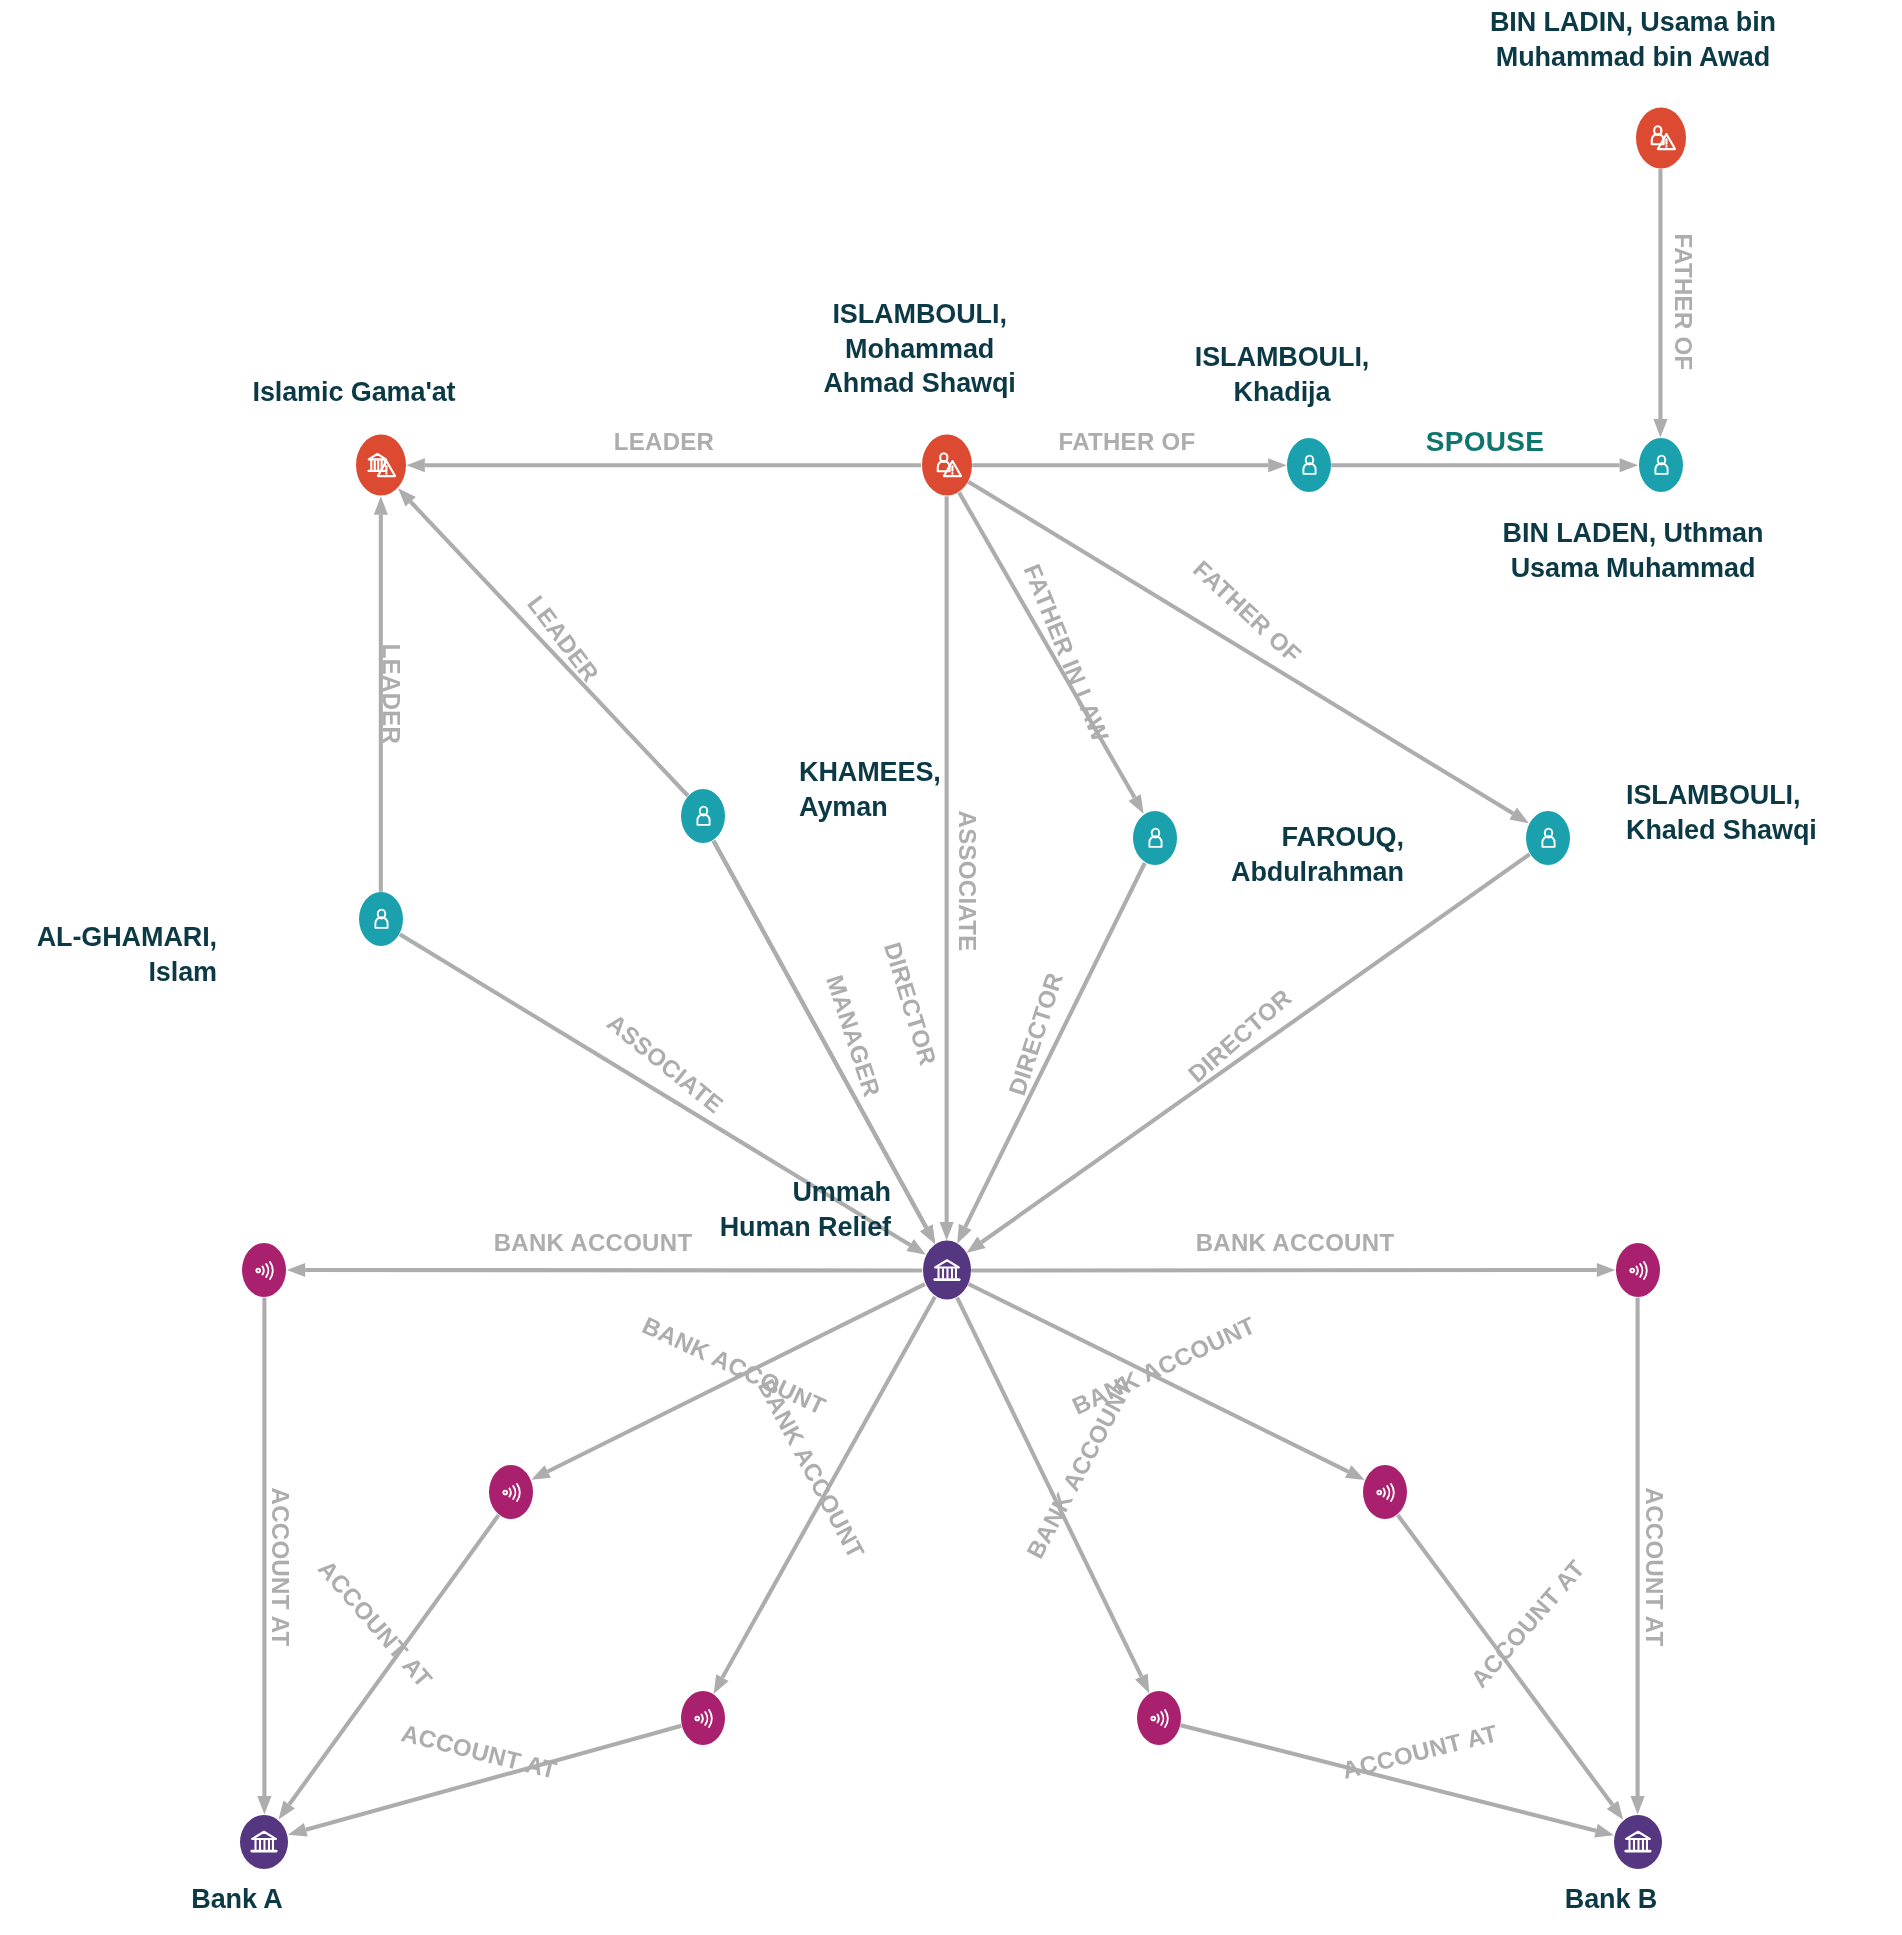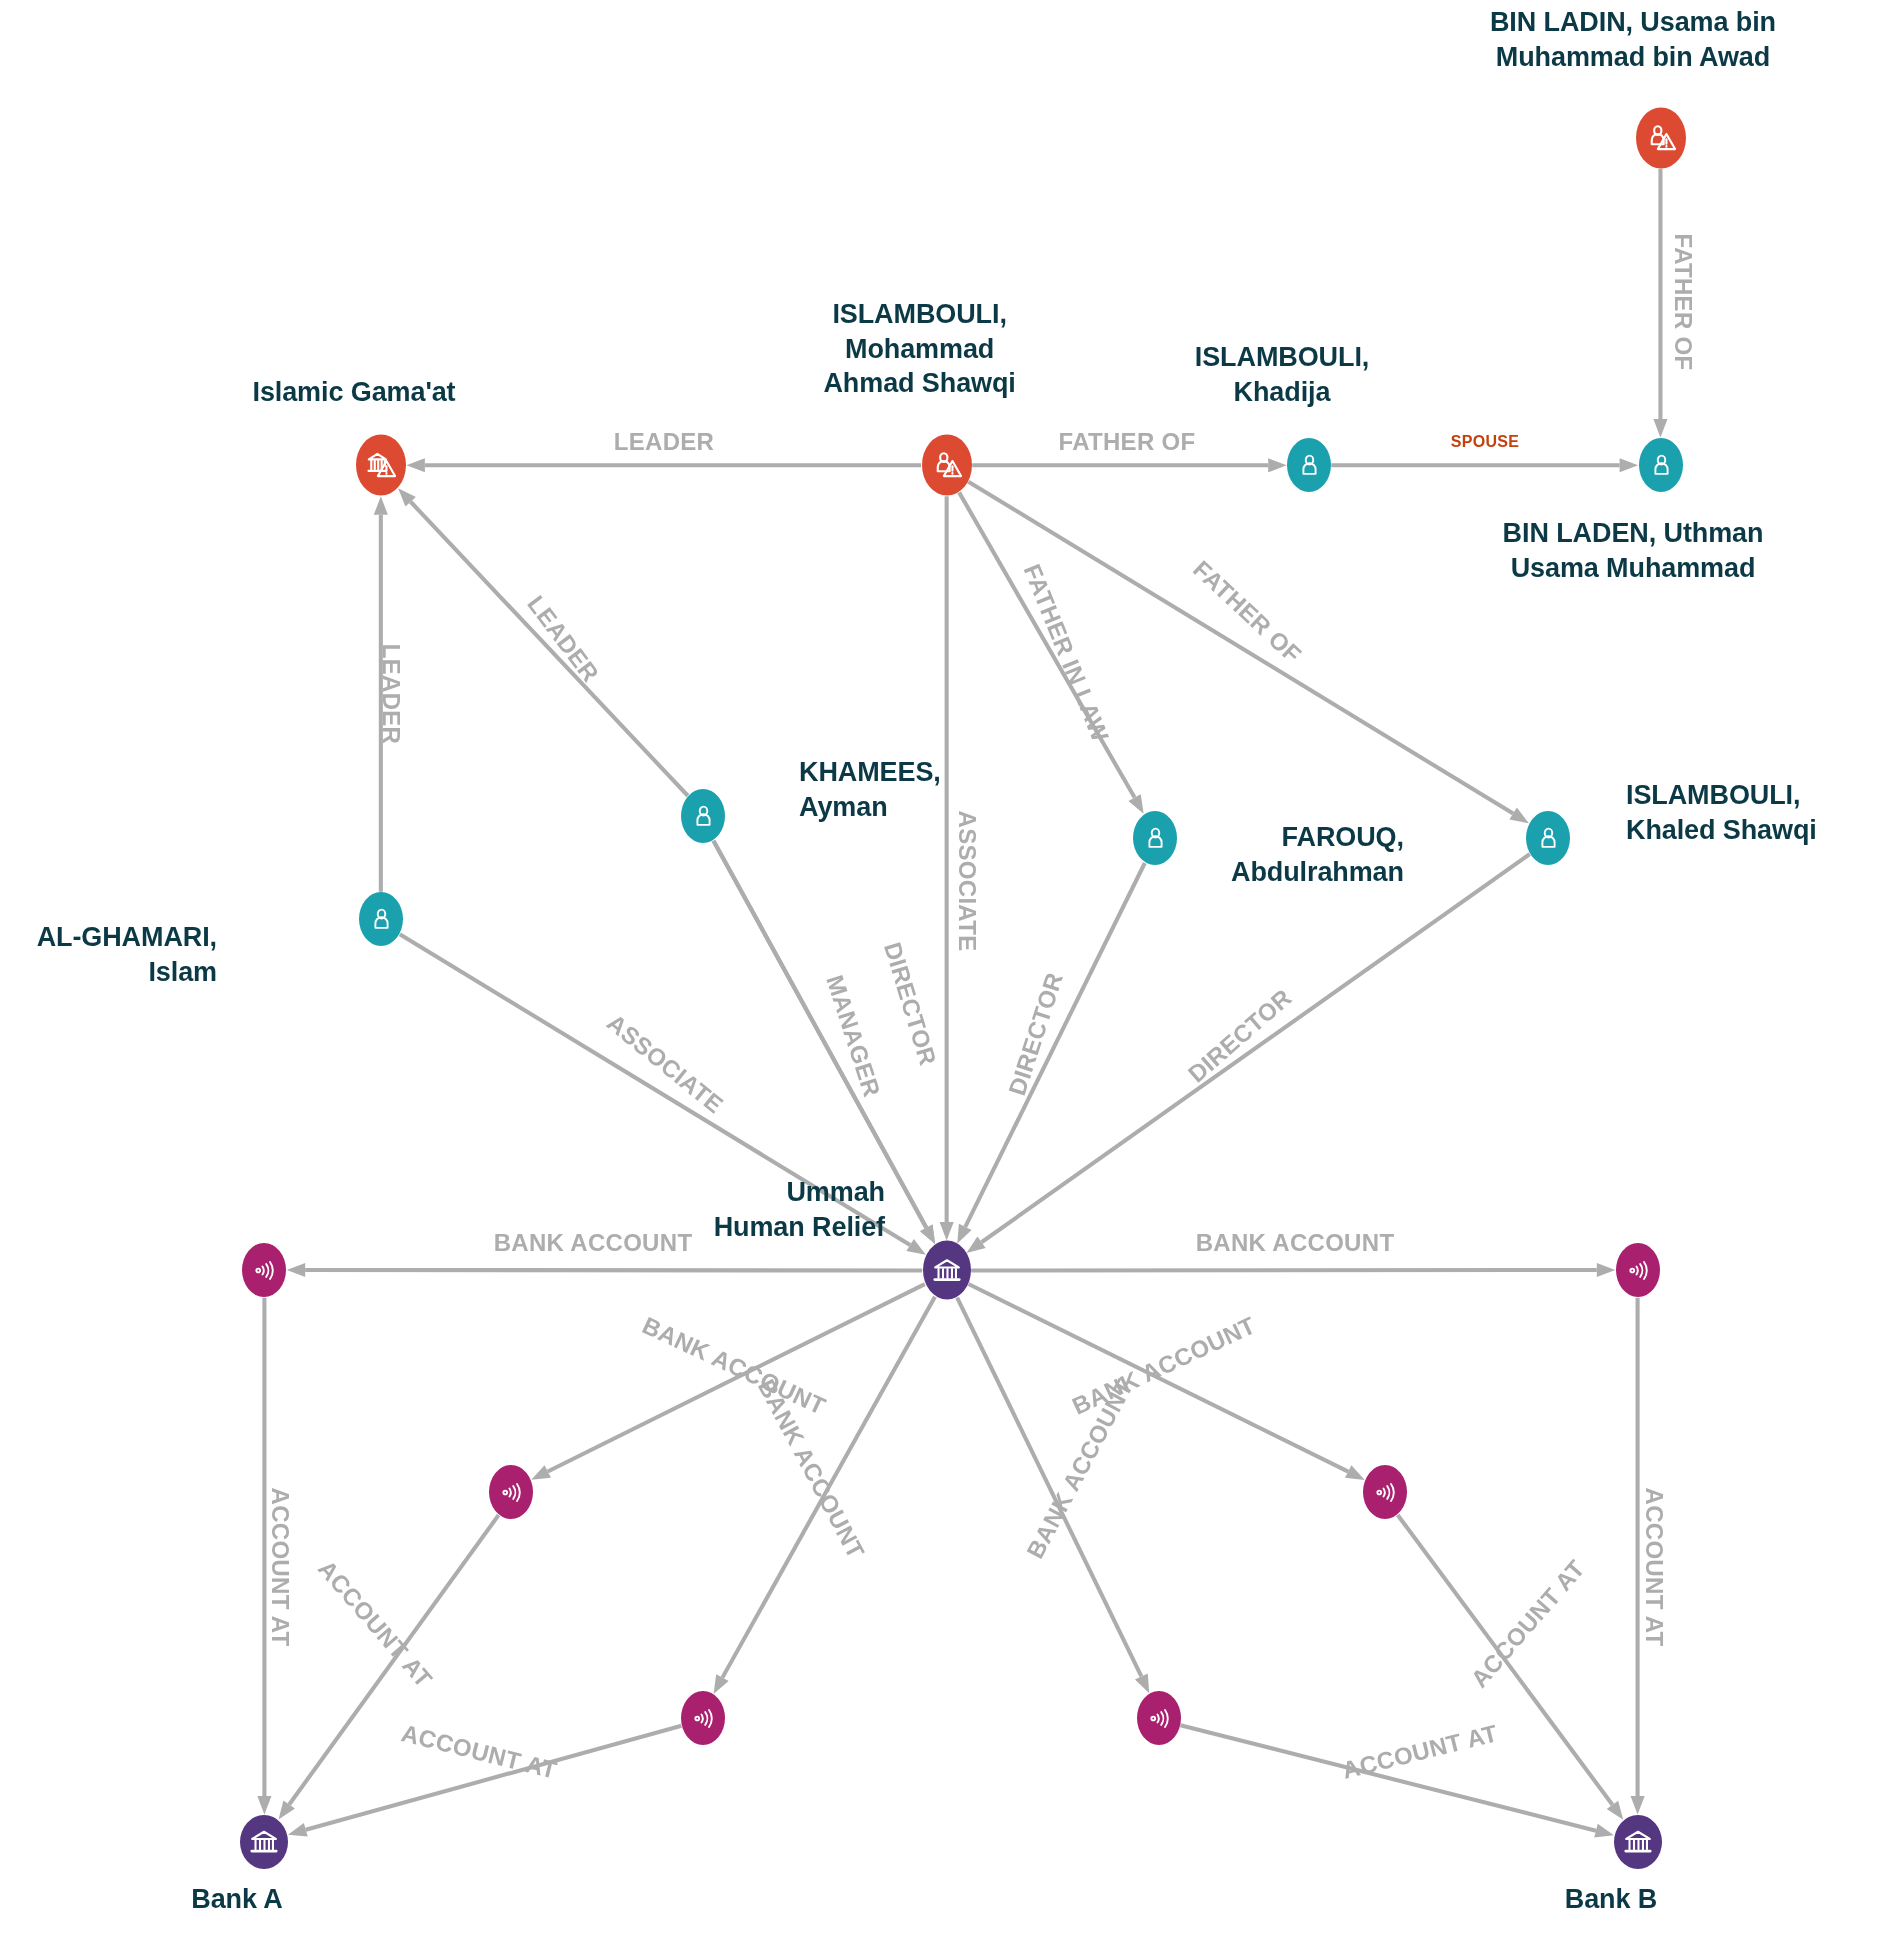--- a/index.html
+++ b/index.html
@@ -223,21 +223,21 @@
 Khaled Shawqi</div>
       <div class="node" style="left: 947px; top: 1270px; width: 48px; height: 59px; background: rgb(85, 54, 128);">
         <span>
           <svg width="32" height="32" viewBox="0 0 40 40">
             <path d="M5.2 16.2 L20 7.2 L34.8 16.2 Z" stroke="#fff" fill="none" stroke-width="2.6" stroke-linejoin="round" stroke-linecap="round"></path>
             <path d="M9.4 18.2 v11 M15 18.2 v11 M20.6 18.2 v11 M26.2 18.2 v11 M31.2 18.2 v11" stroke="#fff" fill="none" stroke-width="2.6" stroke-linejoin="round" stroke-linecap="round"></path>
             <path d="M4.6 31.4 H35.4" stroke="#fff" stroke-width="3.2" fill="none" stroke-linecap="round"></path>
           </svg>
         </span>
       </div>
-      <div class="nlabel" style="font-size: 27px; top: 1175px; color: rgb(11, 58, 70); left: 0px; width: 885px; text-align: right;">Ummah
+      <div class="nlabel" style="font-size: 27px; top: 1175px; color: rgb(11, 58, 70); left: 0px; width: 885px; text-align: right; padding-left: 6px;">Ummah
 Human Relief</div>
       <div class="node" style="left: 264px; top: 1270px; width: 44px; height: 54px; background: rgb(169, 32, 110);">
         <span>
           <svg width="29" height="29" viewBox="0 0 40 40">
             <circle cx="11.4" cy="20" r="2.6" stroke="#fff" fill="none" stroke-width="2.6" stroke-linejoin="round" stroke-linecap="round"></circle>
             <path d="M17.2 14.4 a10 10 0 0 1 0 11.2" stroke="#fff" fill="none" stroke-width="2.6" stroke-linejoin="round" stroke-linecap="round"></path>
             <path d="M22.4 11.2 a15 15 0 0 1 0 17.6" stroke="#fff" fill="none" stroke-width="2.6" stroke-linejoin="round" stroke-linecap="round"></path>
             <path d="M27.6 8.2 a20 20 0 0 1 0 23.6" stroke="#fff" fill="none" stroke-width="2.6" stroke-linejoin="round" stroke-linecap="round"></path>
           </svg>
         </span>
@@ -310,21 +310,21 @@
             <path d="M4.6 31.4 H35.4" stroke="#fff" stroke-width="3.2" fill="none" stroke-linecap="round"></path>
           </svg>
         </span>
       </div>
       <div class="nlabel" style="font-size: 27px; top: 1882px; color: rgb(11, 58, 70); left: 0px; width: 100%; text-align: center; transform: translateX(687px);">Bank B</div>
     </div>
   <div id="edgelabels">
       <div class="elabel" style="left: 1683px; top: 302px; font-size: 24px; color: rgb(173, 173, 173); transform: translate(-50%, -50%) rotate(90deg);">FATHER OF</div>
       <div class="elabel" style="left: 664px; top: 442px; font-size: 24px; color: rgb(173, 173, 173); transform: translate(-50%, -50%) rotate(0deg);">LEADER</div>
       <div class="elabel" style="left: 1127px; top: 442px; font-size: 24px; color: rgb(173, 173, 173); transform: translate(-50%, -50%) rotate(0deg);">FATHER OF</div>
-      <div class="elabel" style="left: 1485px; top: 442px; font-size: 16px; color: #c2410c; transform: translate(-50%, -50%) rotate(0deg);">SPOUSE</div>
+      <div class="elabel" style="left: 1485px; top: 442px; font-size: 28px; color: #0f766e; transform: translate(-50%, -50%) rotate(0deg);">SPOUSE</div>
       <div class="elabel" style="left: 391px; top: 694px; font-size: 24px; color: rgb(173, 173, 173); transform: translate(-50%, -50%) rotate(90deg);">LEADER</div>
       <div class="elabel" style="left: 563px; top: 639px; font-size: 24px; color: rgb(173, 173, 173); transform: translate(-50%, -50%) rotate(53deg);">LEADER</div>
       <div class="elabel" style="left: 1066px; top: 653px; font-size: 24px; color: rgb(173, 173, 173); transform: translate(-50%, -50%) rotate(68deg);">FATHER IN LAW</div>
       <div class="elabel" style="left: 1247px; top: 612px; font-size: 24px; color: rgb(173, 173, 173); transform: translate(-50%, -50%) rotate(43deg);">FATHER OF</div>
       <div class="elabel" style="left: 967px; top: 881px; font-size: 24px; color: rgb(173, 173, 173); transform: translate(-50%, -50%) rotate(90deg);">ASSOCIATE</div>
       <div class="elabel" style="left: 665px; top: 1064px; font-size: 24px; color: rgb(173, 173, 173); transform: translate(-50%, -50%) rotate(39deg);">ASSOCIATE</div>
       <div class="elabel" style="left: 853px; top: 1036px; font-size: 24px; color: rgb(173, 173, 173); transform: translate(-50%, -50%) rotate(72deg);">MANAGER</div>
       <div class="elabel" style="left: 910px; top: 1004px; font-size: 24px; color: rgb(173, 173, 173); transform: translate(-50%, -50%) rotate(73deg);">DIRECTOR</div>
       <div class="elabel" style="left: 1036px; top: 1034px; font-size: 24px; color: rgb(173, 173, 173); transform: translate(-50%, -50%) rotate(-72deg);">DIRECTOR</div>
       <div class="elabel" style="left: 1240px; top: 1036px; font-size: 24px; color: rgb(173, 173, 173); transform: translate(-50%, -50%) rotate(-41deg);">DIRECTOR</div>

